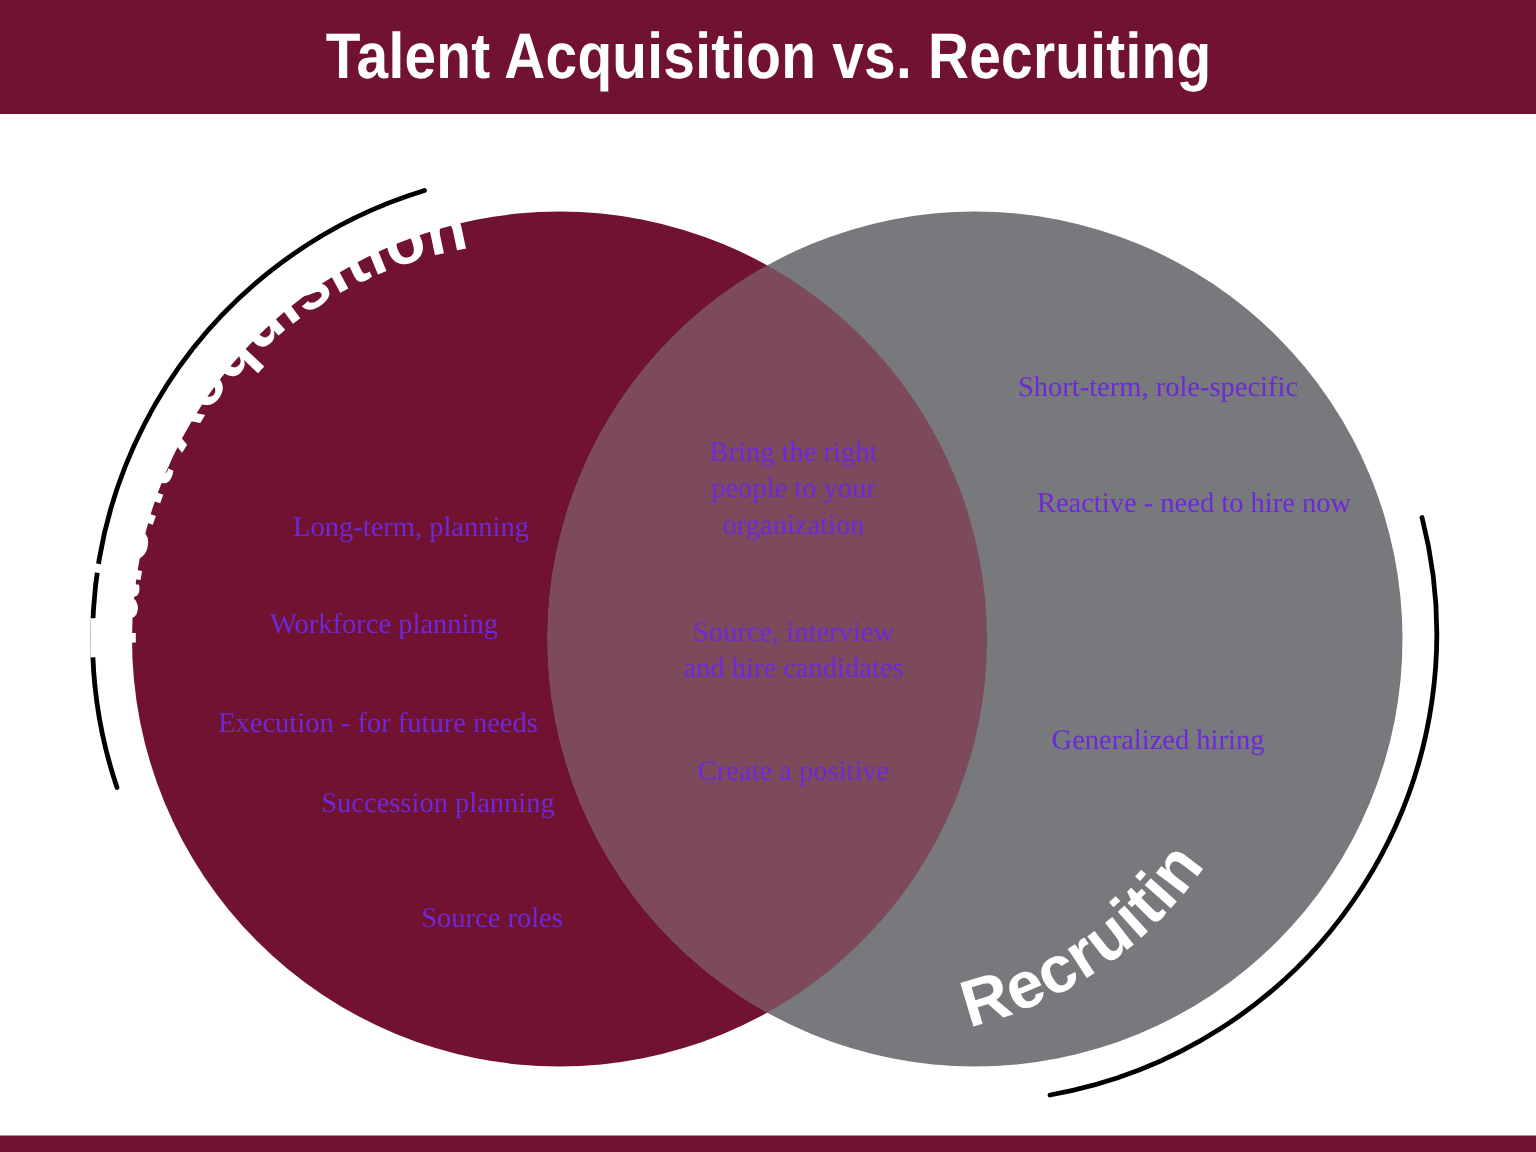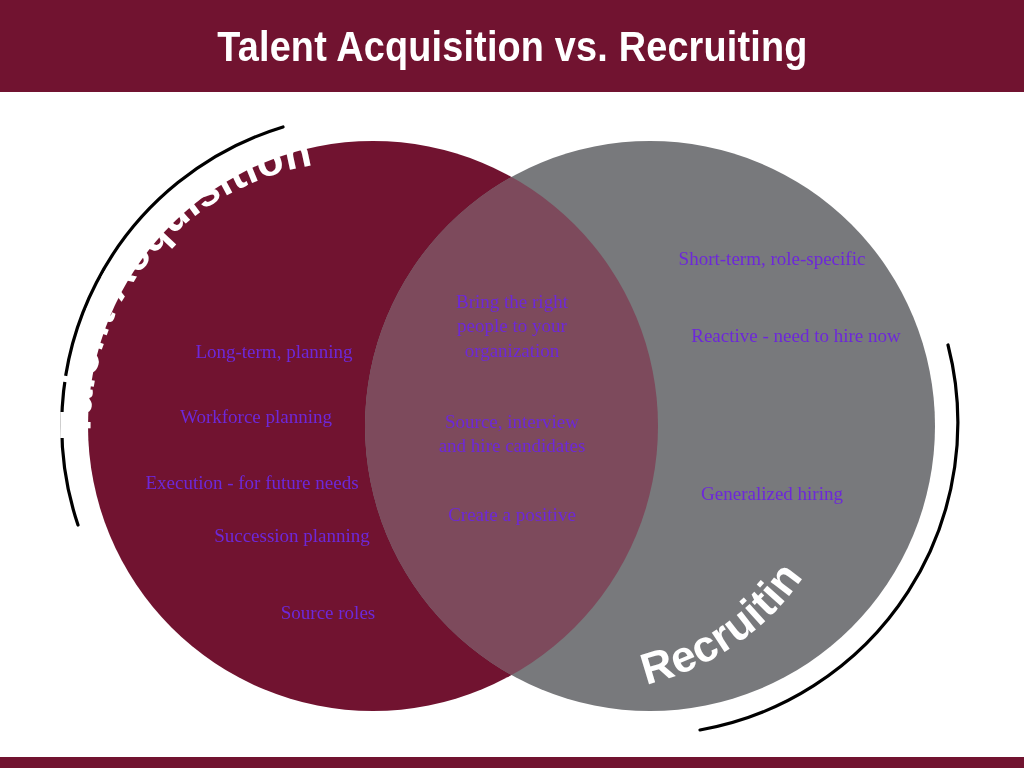--- a/index.html
+++ b/index.html
@@ -16,21 +16,21 @@
     font-family: "Liberation Serif", "DejaVu Serif", serif;
     background: #ffffff;
   }
 
   
   #title-bar {
     position: absolute;
     left: 0;
     top: 0;
     width: 1024px;
-    height: 92px;
+    height: 76px;
     background: #711330;
     display: flex;
     align-items: center;
     justify-content: center;
   }
   #title-text {
     font-family: "Liberation Sans Narrow", "Liberation Sans", "DejaVu Sans", sans-serif;
     font-weight: bold;
     font-size: 43px;
     color: #ffffff;
@@ -88,21 +88,21 @@
     width: 360px;
     height: 657px;
   }
   #right-items {
     left: 592px;
     top: 0;
     width: 360px;
     height: 657px;
   }
   #center-items {
-    left: 397px;
+    left: 414px;
     top: 0;
     width: 230px;
     height: 657px;
   }
 </style>
 </head>
 <body>
 
 <div id="title-bar">
   <div id="title-text">Talent Acquisition vs. Recruiting</div>

